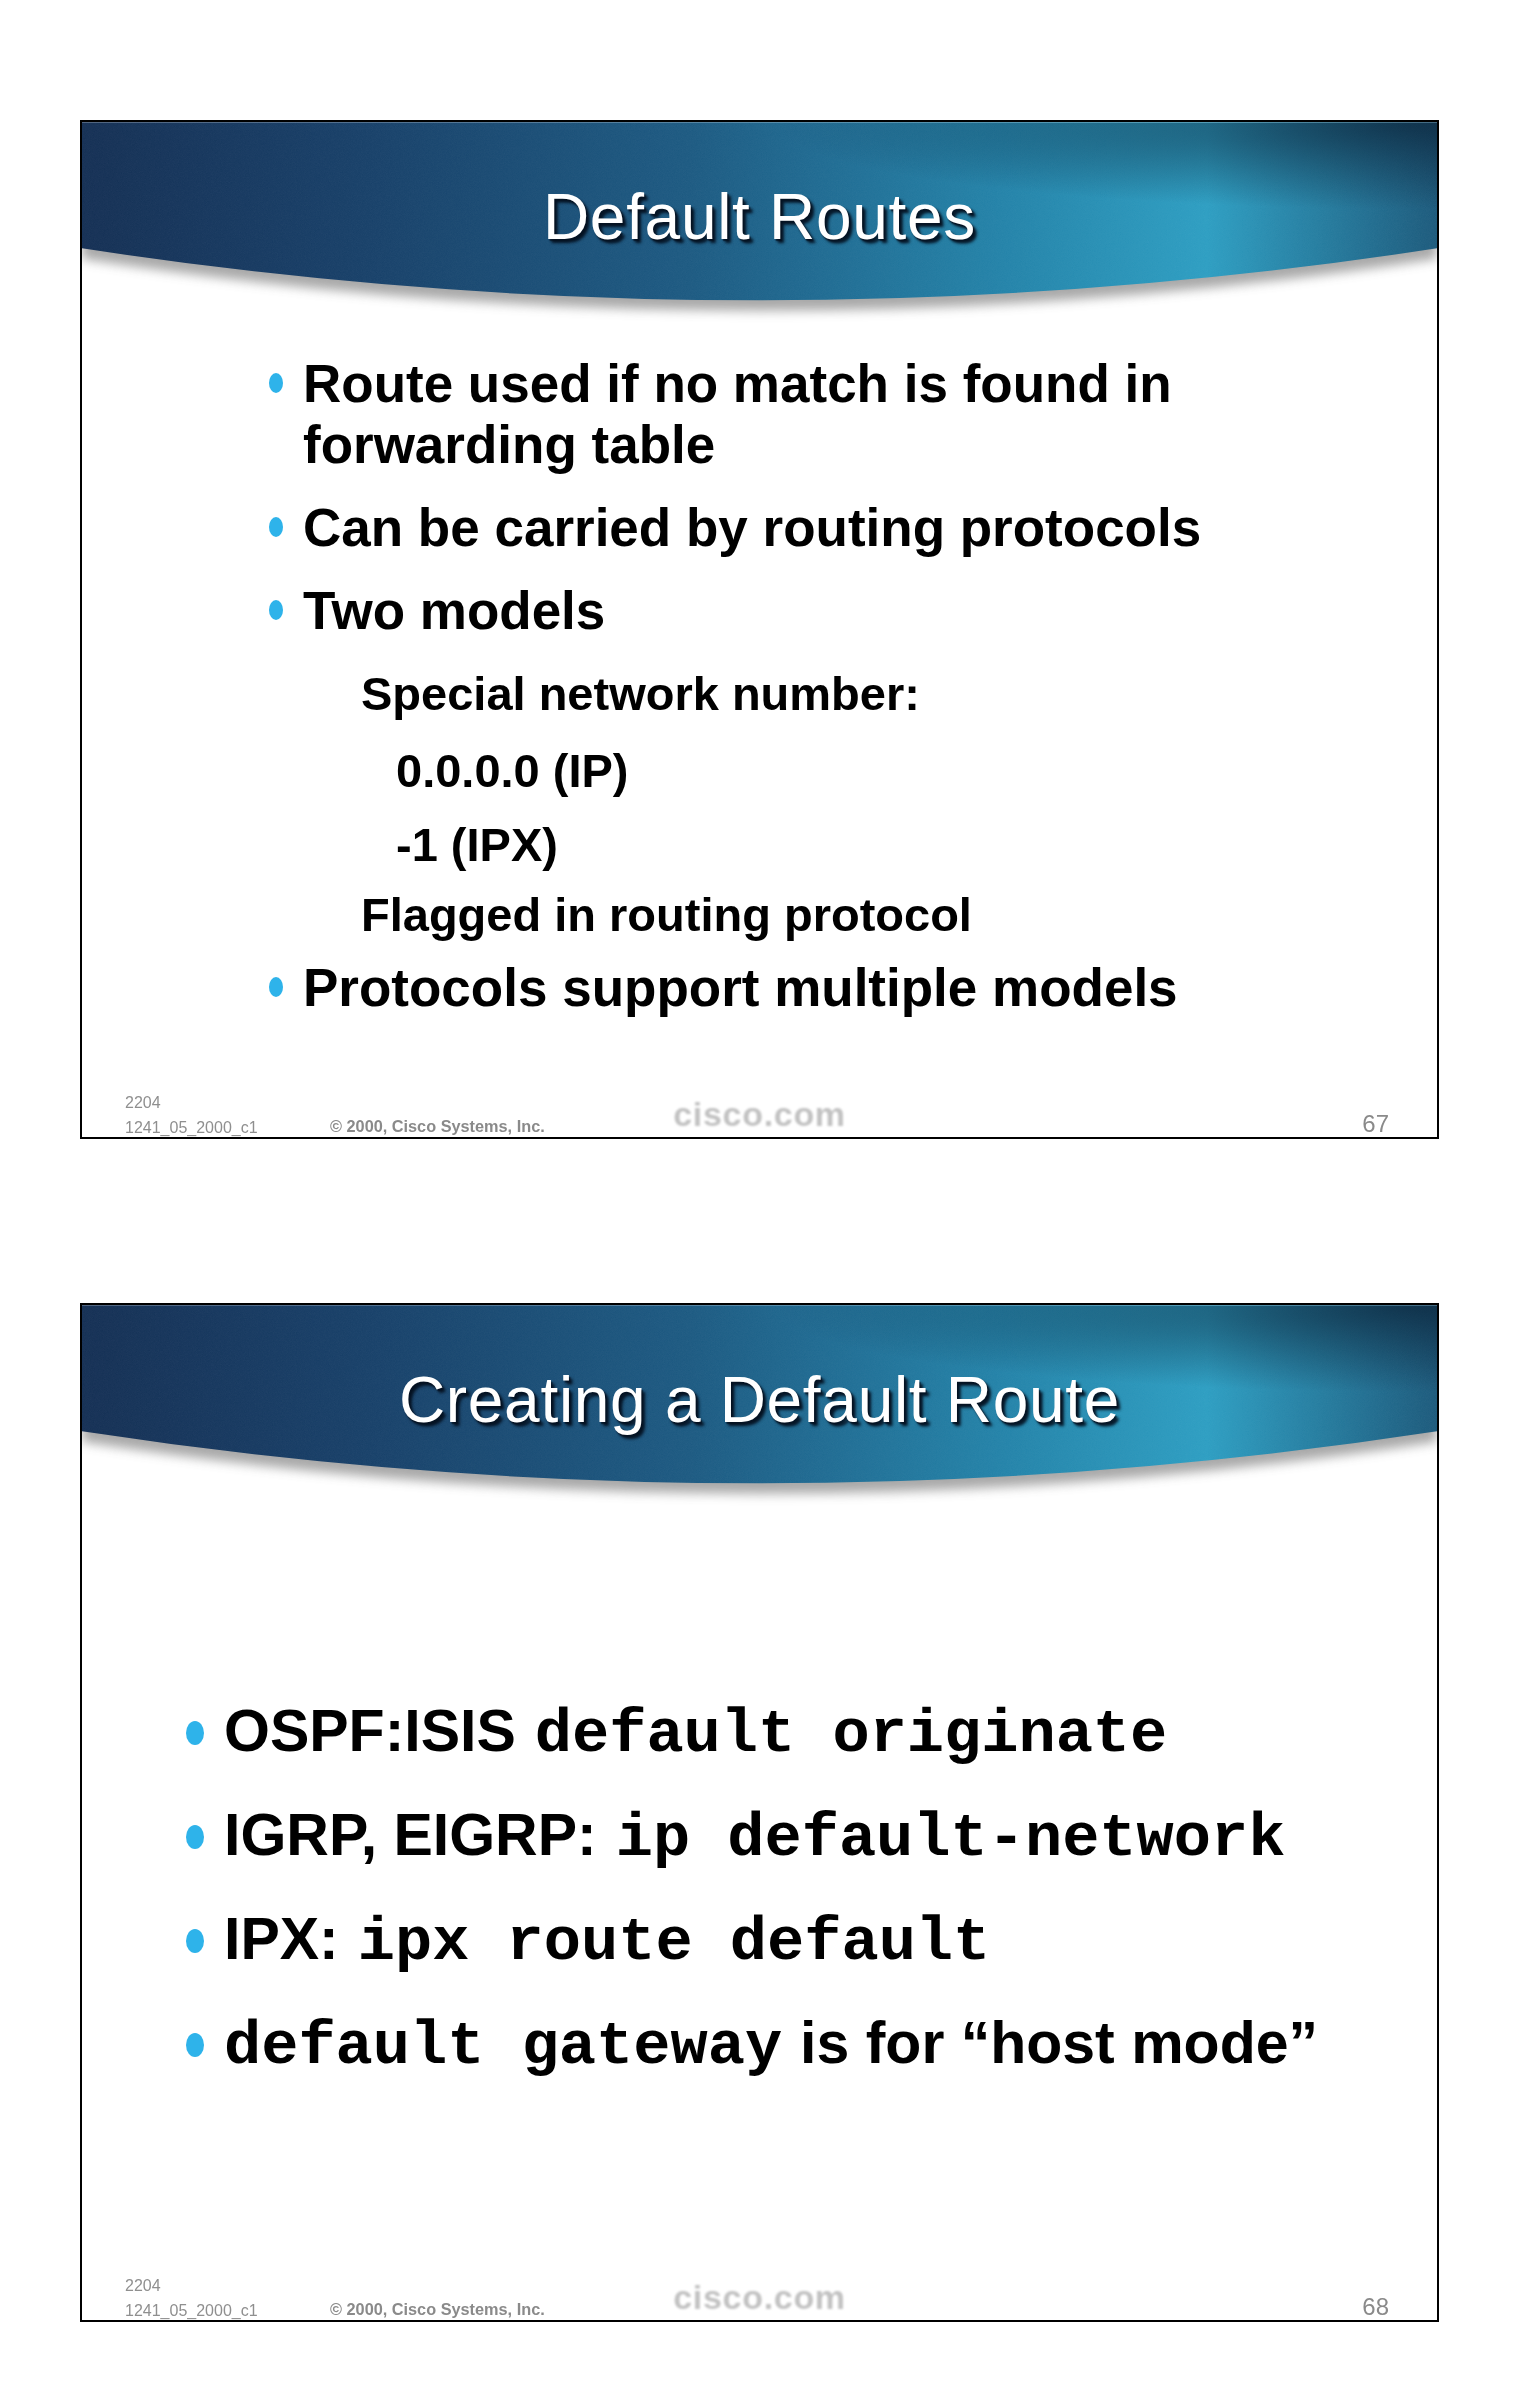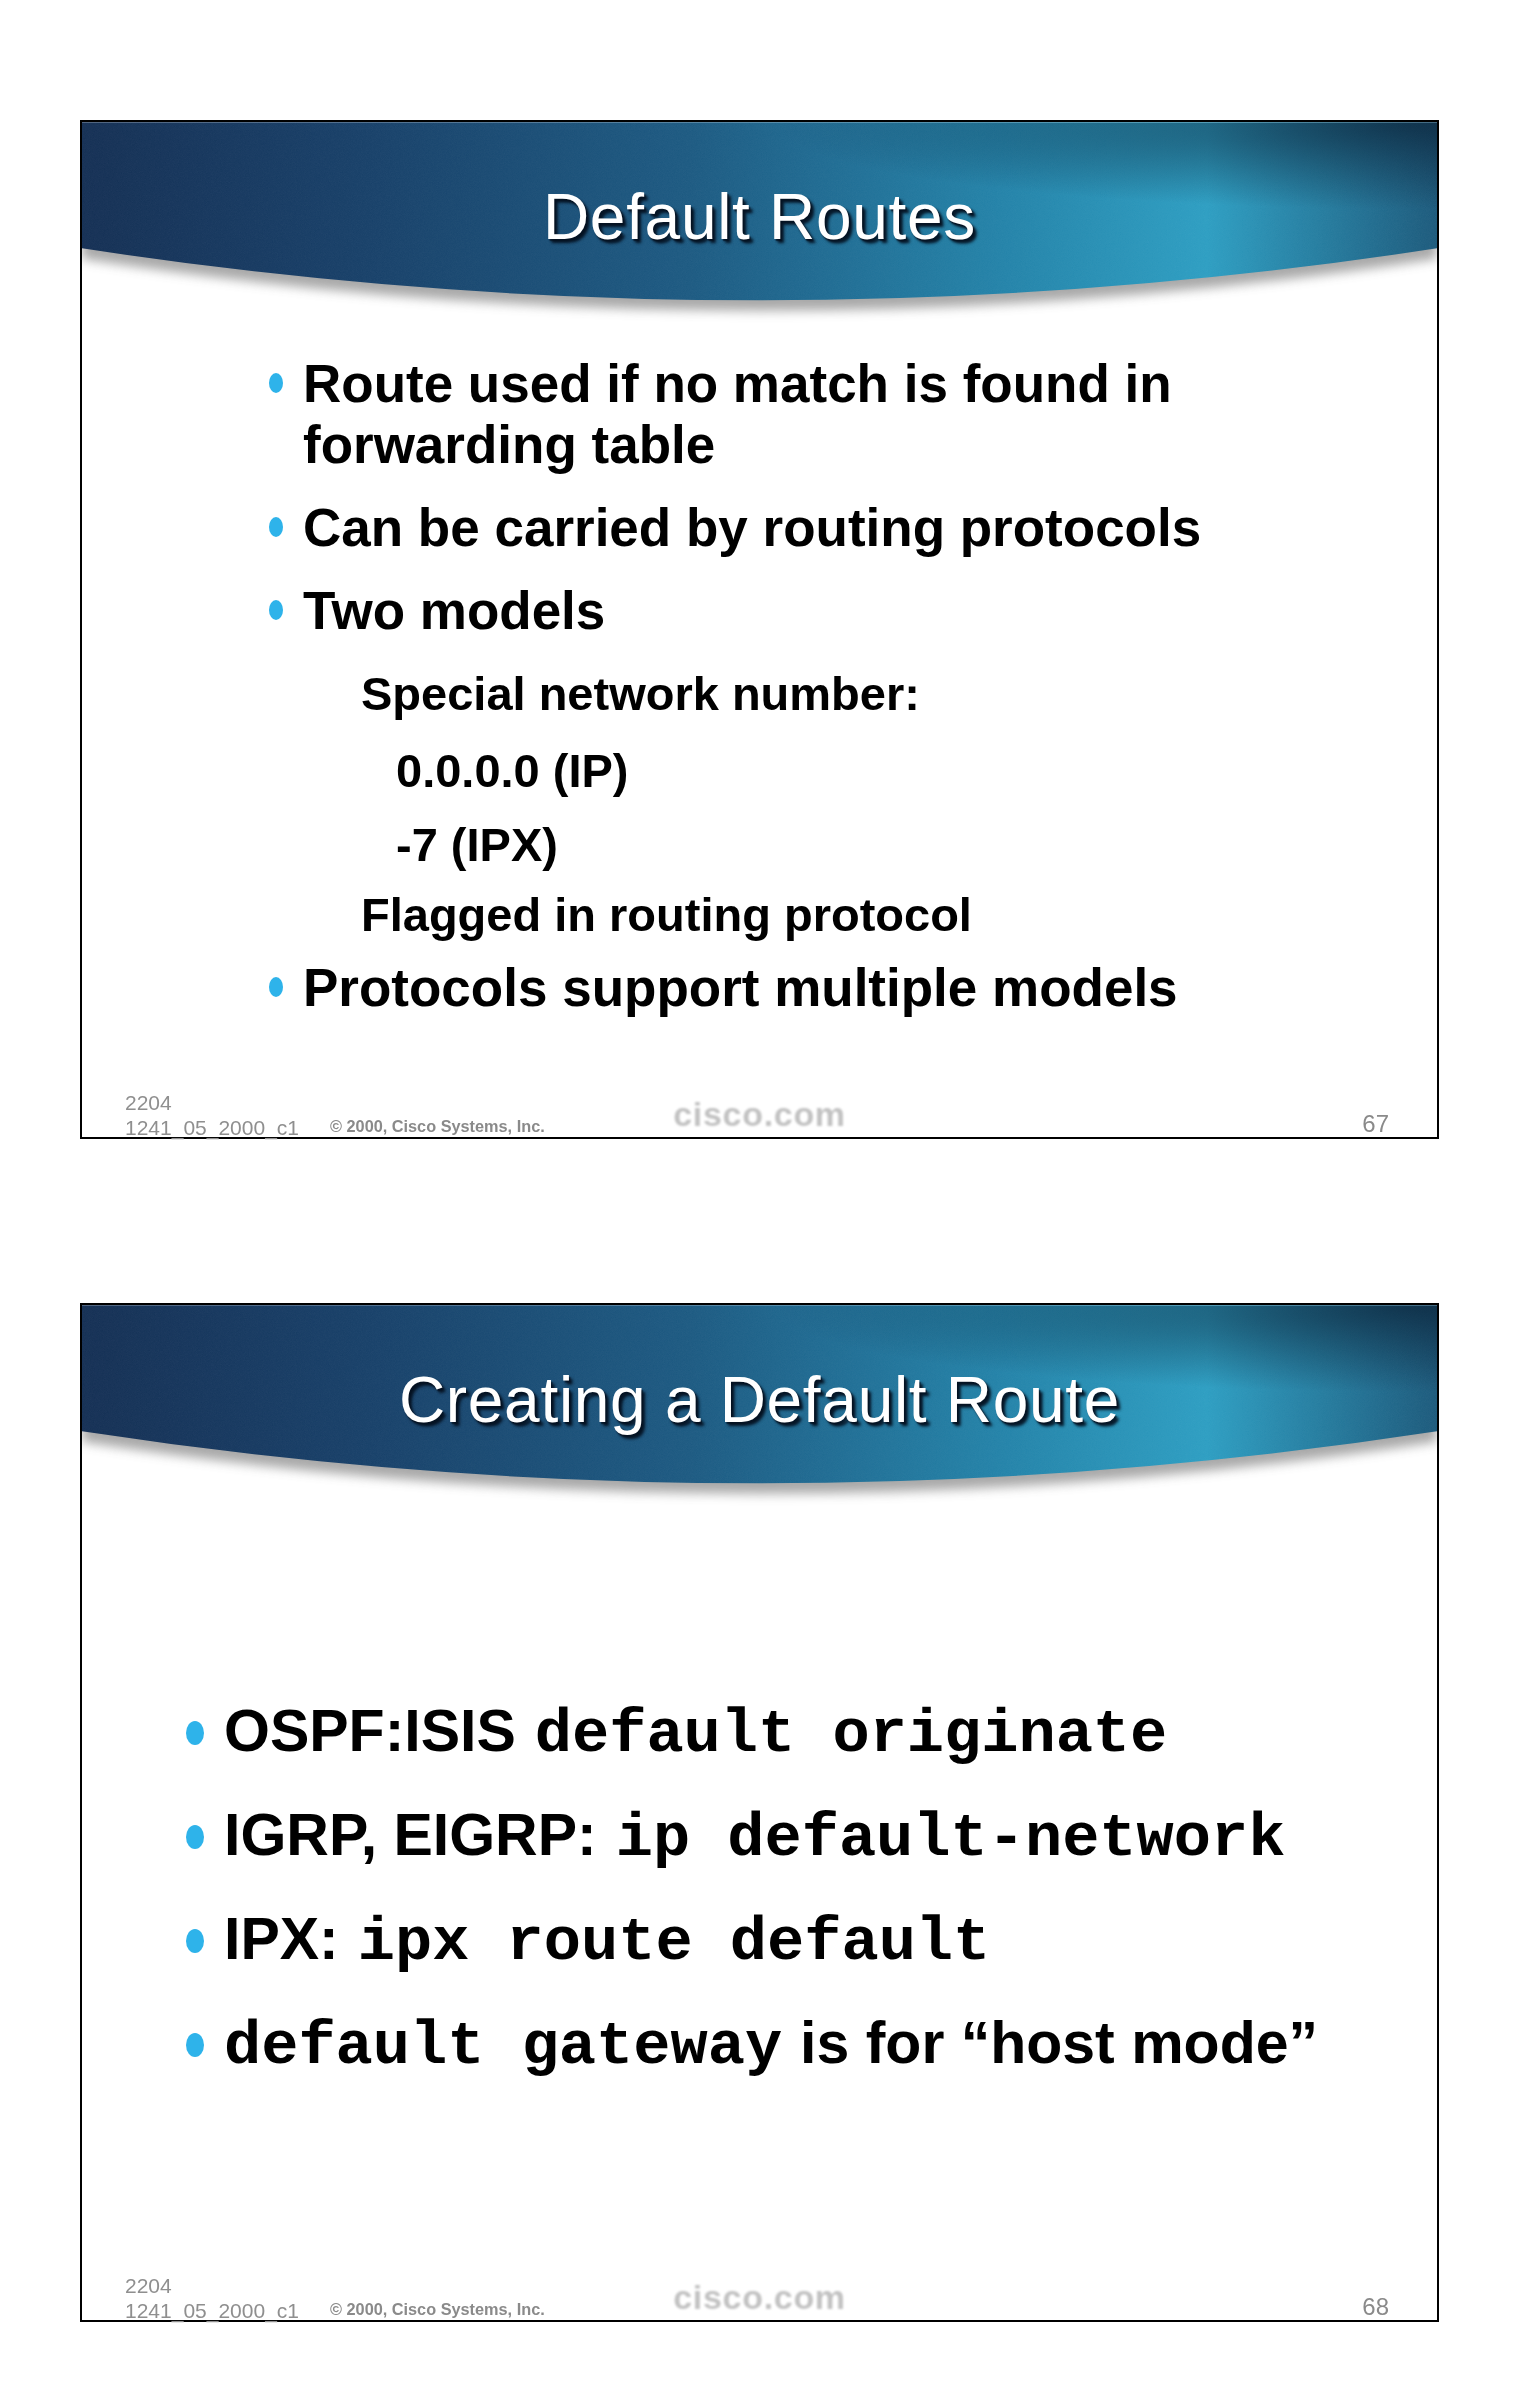--- a/index.html
+++ b/index.html
@@ -58,21 +58,21 @@
   .mono {
     font-family:"Liberation Mono", "DejaVu Sans Mono", monospace;
     font-size:62px; font-weight:bold;
   }
   .gap { margin-left:19px; }
   .sfx { margin-left:18px; }
 
   
   .f-left {
     position:absolute; left:43px; top:969px;
-    font-size:21px; line-height:24.5px; color:#8f8f8f; font-weight:normal;
+    font-size:16px; line-height:24.5px; color:#8f8f8f; font-weight:normal;
   }
   .f-copy {
     position:absolute; left:248px; top:995px;
     font-size:16.3px; font-weight:bold; color:#8a8a8a;
   }
   .f-mark {
     position:absolute; left:0; top:973px; width:100%;
     text-align:center;
     font-size:34px; font-weight:bold; color:#c2c2c2;
     letter-spacing:0.7px;
@@ -136,21 +136,21 @@
       <span class="dot"></span>
       <span>Two models</span>
     </li>
     <li class="lvl2" style="margin-top:27px;">
       <span>Special network number:</span>
     </li>
     <li class="lvl3" style="margin-top:25px;">
       <span>0.0.0.0 (IP)</span>
     </li>
     <li class="lvl3" style="margin-top:22px;">
-      <span>-7 (IPX)</span>
+      <span>-1 (IPX)</span>
     </li>
     <li class="lvl2" style="margin-top:18px;">
       <span>Flagged in routing protocol</span>
     </li>
     <li class="lvl1" style="margin-top:16.3px;">
       <span class="dot"></span>
       <span>Protocols support multiple models</span>
     </li>
   </ul>
 

